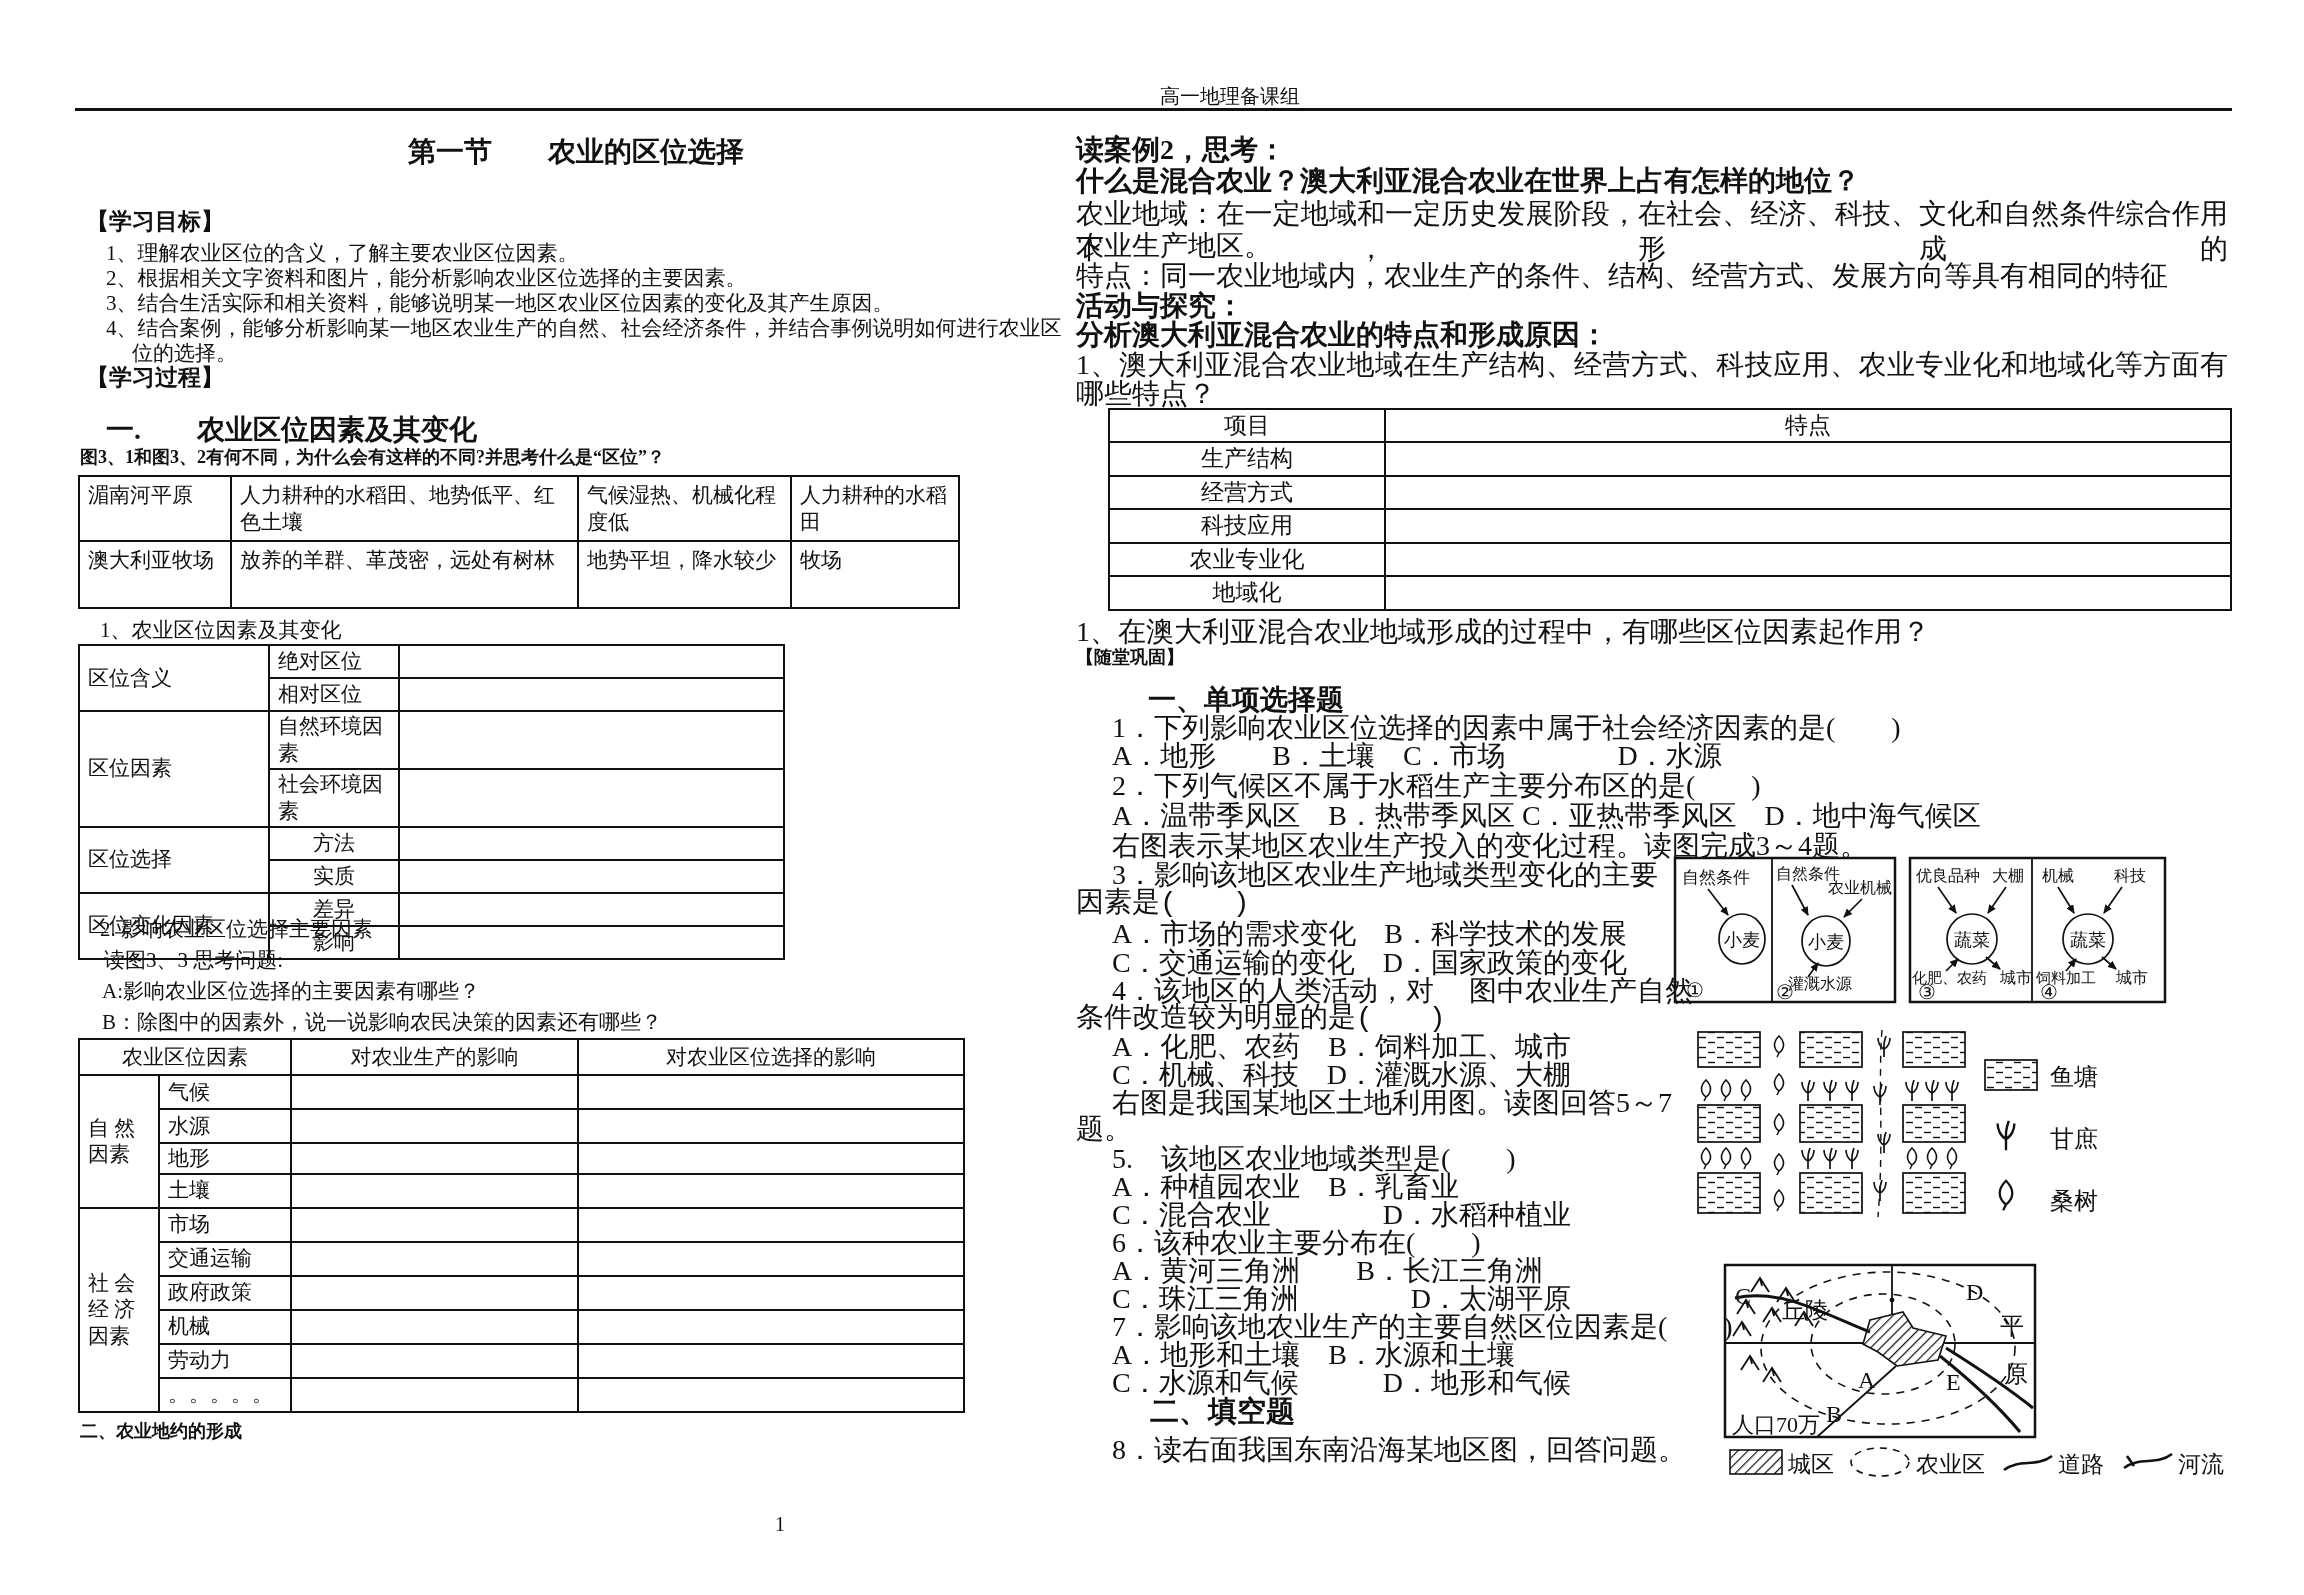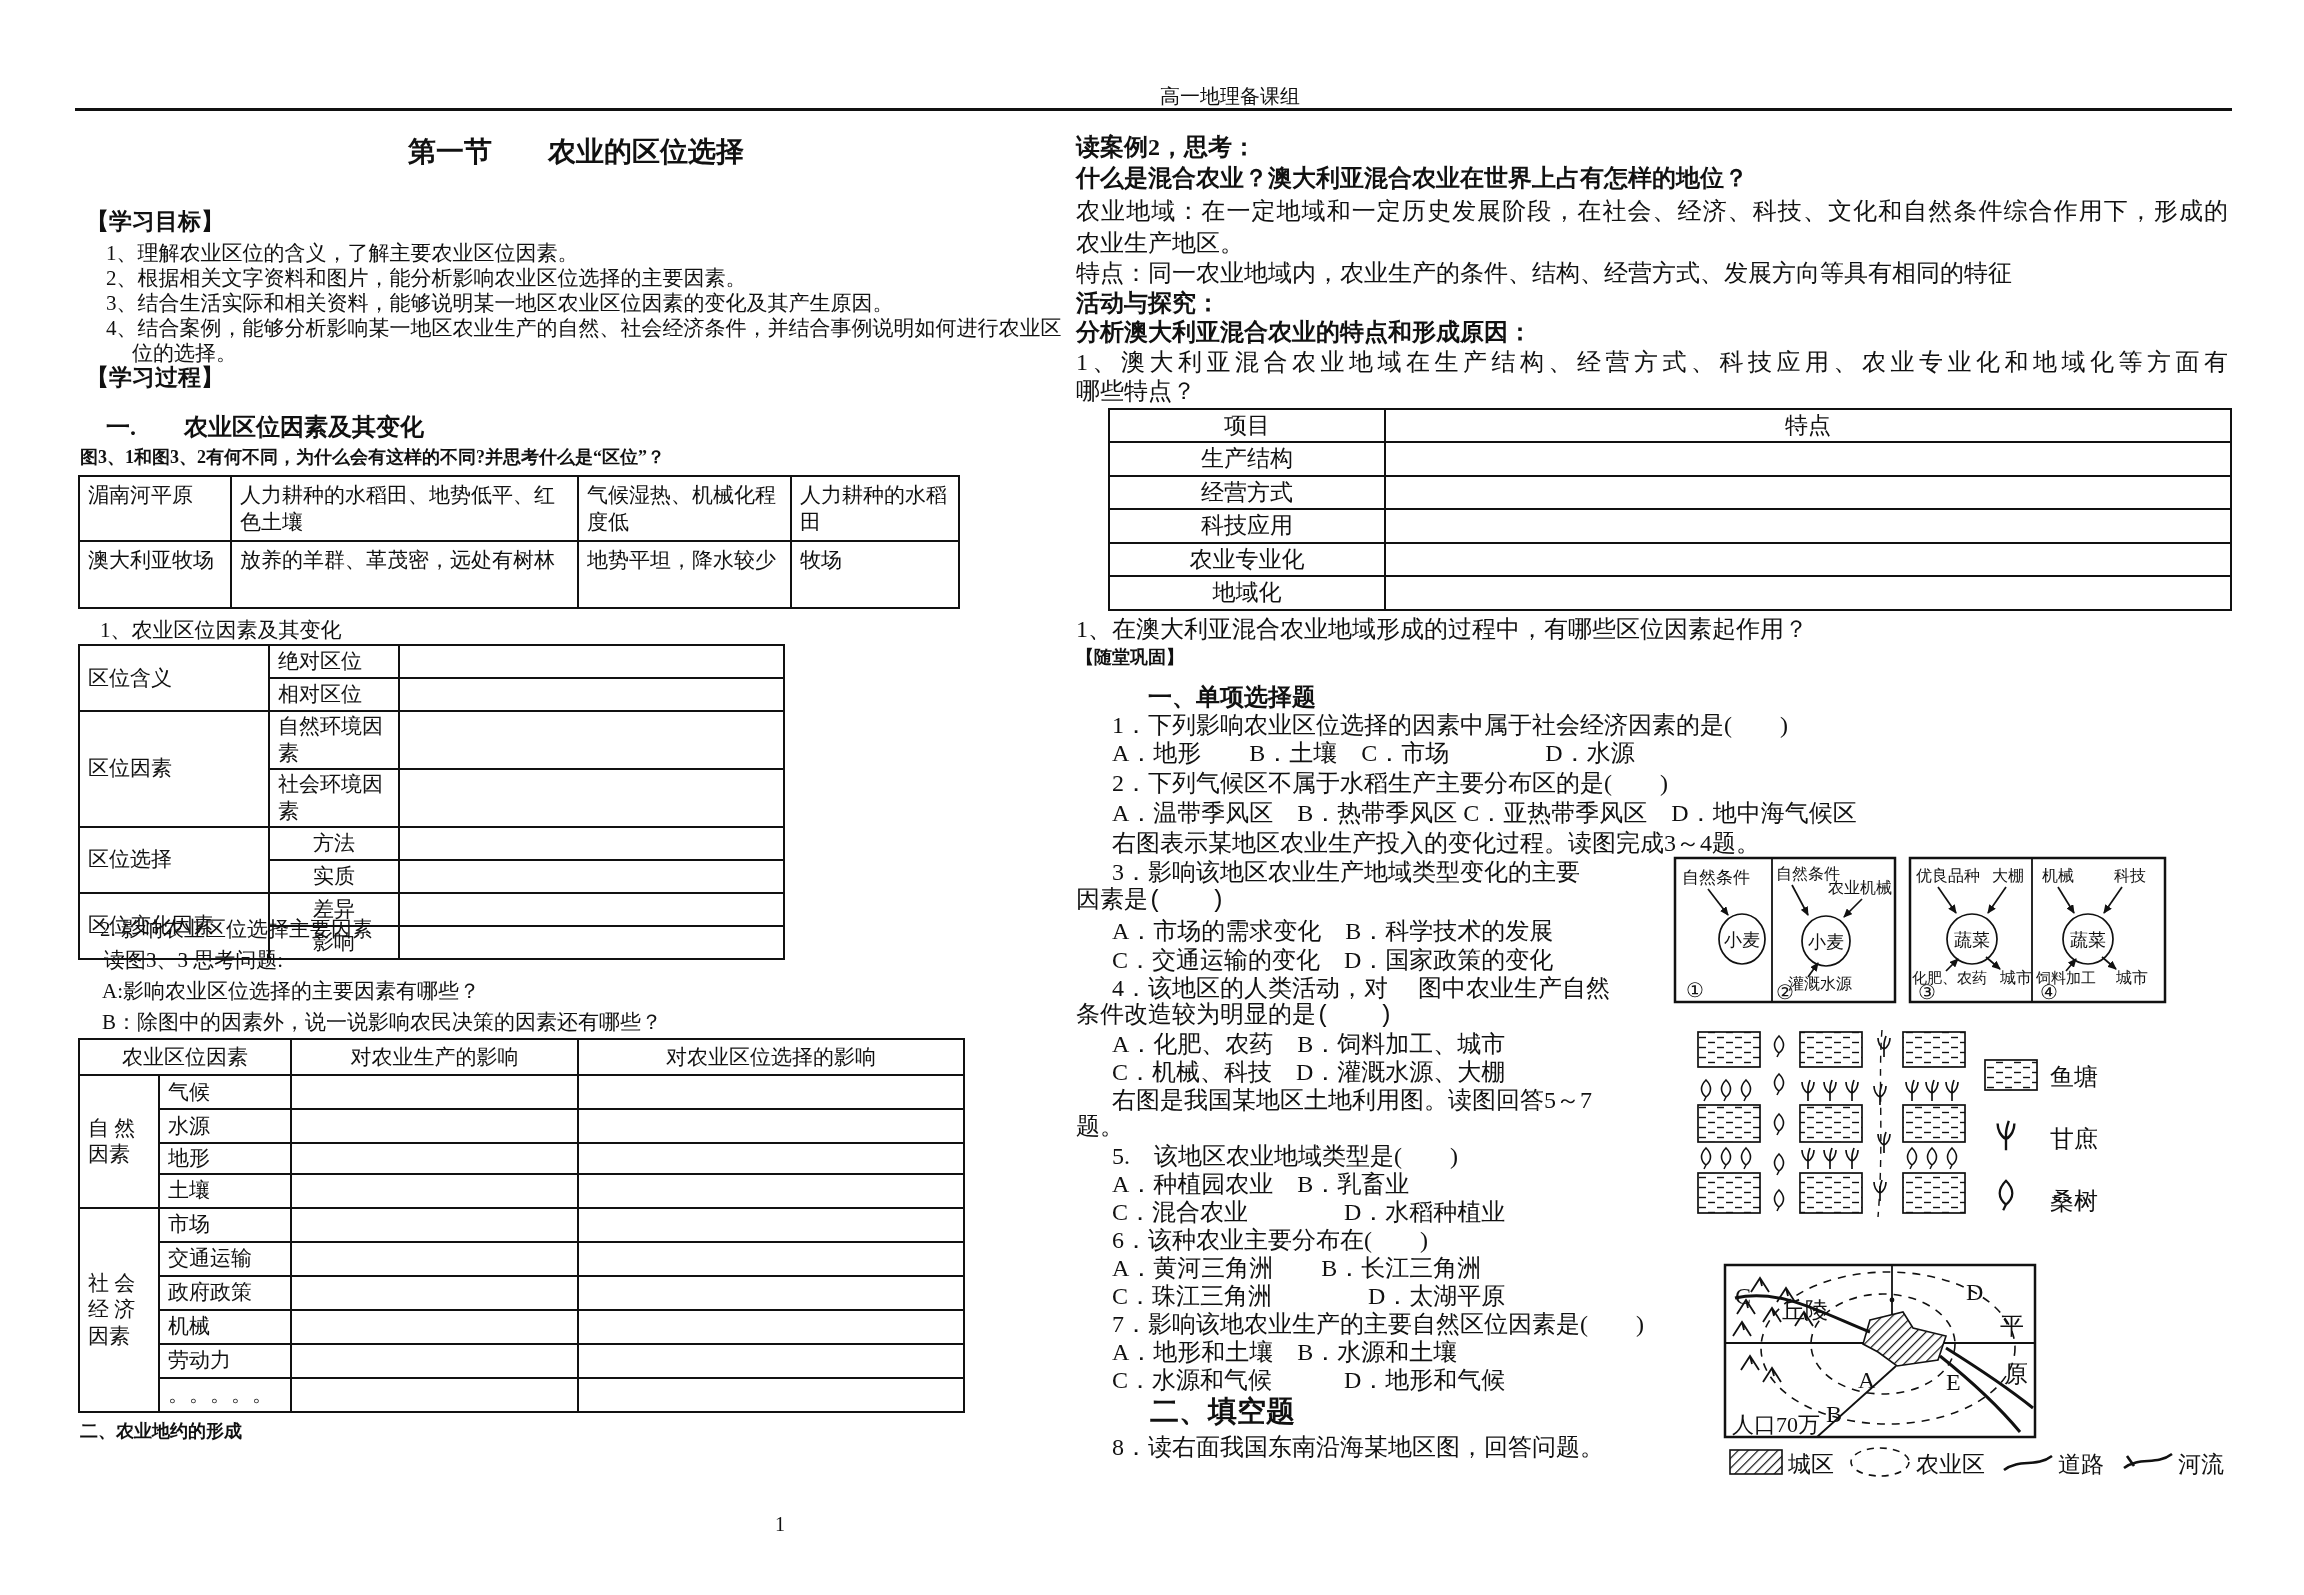--- a/index.html
+++ b/index.html
@@ -1,20 +1,20 @@
 <!DOCTYPE html>
 <html><head>
 <meta charset="utf-8">
 <style>
   html,body{margin:0;padding:0;background:#e8e8e8;}
   .page{position:relative;width:2304px;height:1595px;background:#ffffff;
         font-family:"Liberation Serif","DejaVu Serif",serif;color:#111;overflow:hidden;}
   .t{position:absolute;white-space:pre;line-height:1.25;}
   .b{font-weight:bold;}
-  .s20{font-size:20px}.s21{font-size:21px}.s23{font-size:23px}.s24{font-size:24px}
+  .s20{font-size:20px}.s21{font-size:21px}.s23{font-size:23px}.s24{font-size:28px}
   .s26{font-size:18px}.s28{font-size:28px}.s30{font-size:29px}
   .rule{position:absolute;left:75px;top:108px;width:2157px;height:3px;background:#111;}
   .tbl{position:absolute;border-collapse:collapse;table-layout:fixed;color:#111;}
   .tbl td{border:2px solid #111;padding:1px 8px;vertical-align:middle;overflow:hidden;line-height:1.28;}
   .ctr{text-align:center;}
   .grp{vertical-align:top;padding-top:4px;line-height:1.55;border-radius:20px;}
   .qi{left:1112px;}
   .qf{left:1076px;font-family:Liberation Mono, monospace;}
   .just{width:1152px;text-align:justify;text-align-last:justify;white-space:normal;}
   svg text{font-family:"Liberation Serif","DejaVu Serif",serif;fill:#111;}

